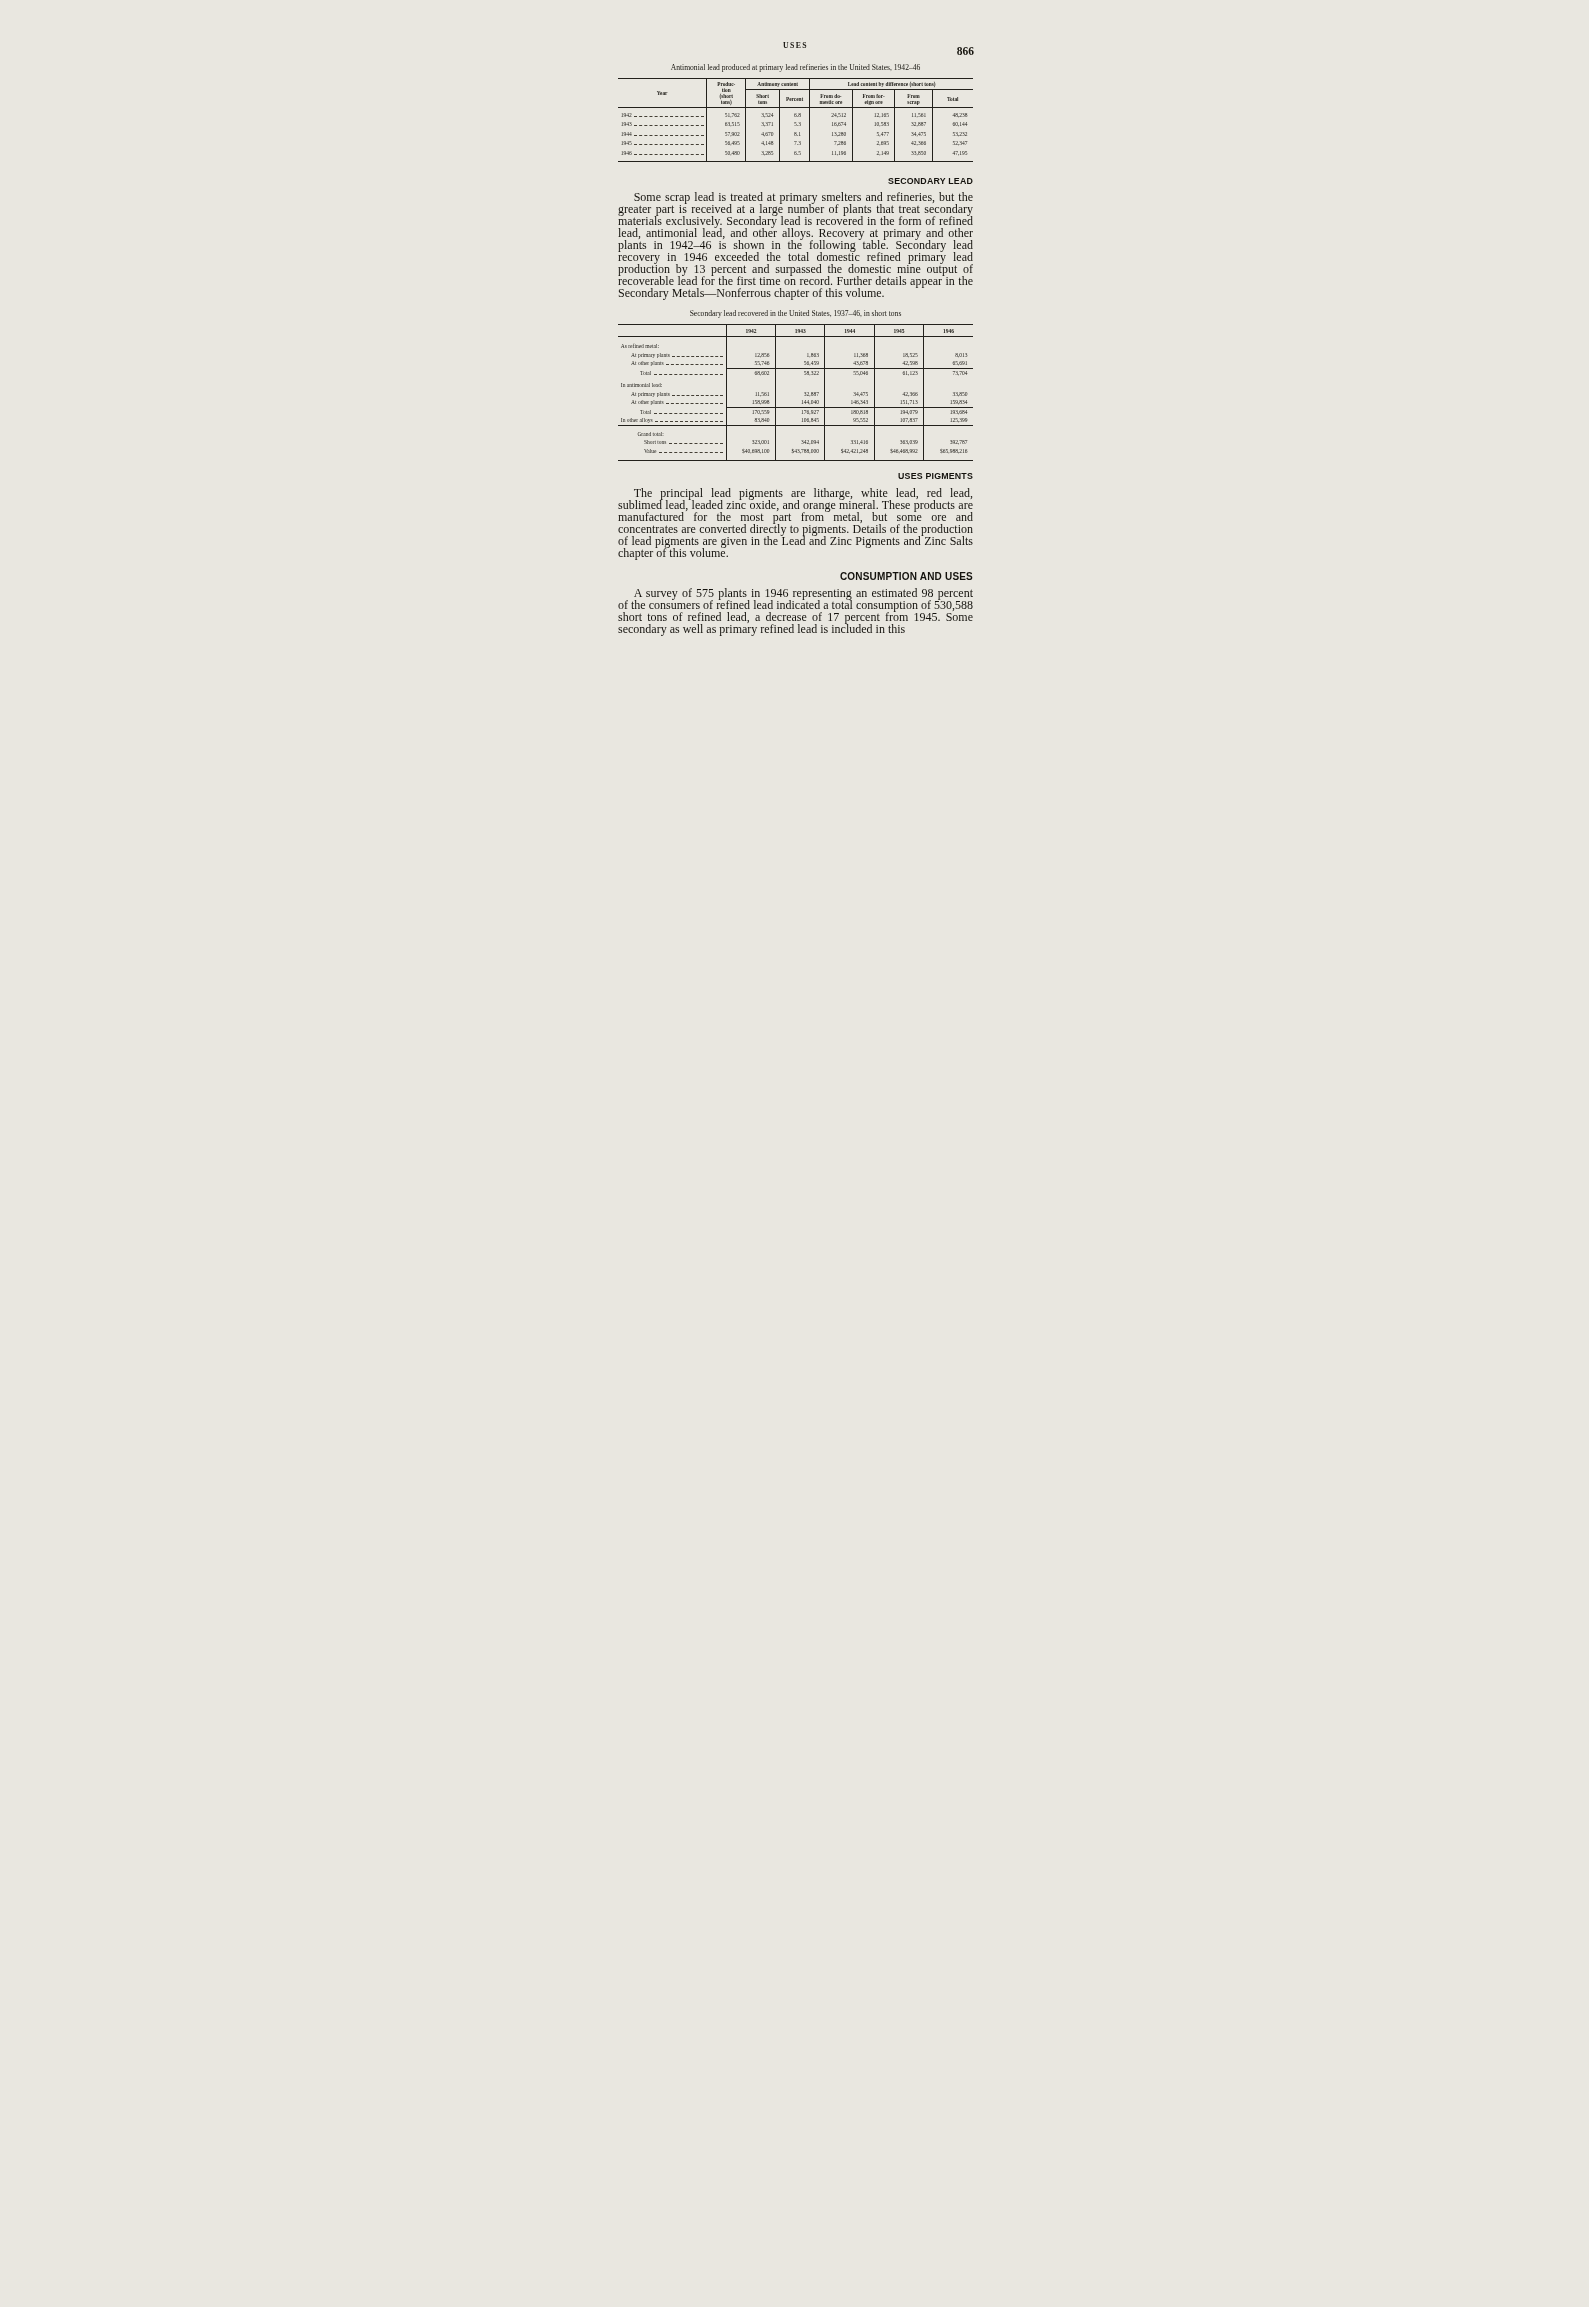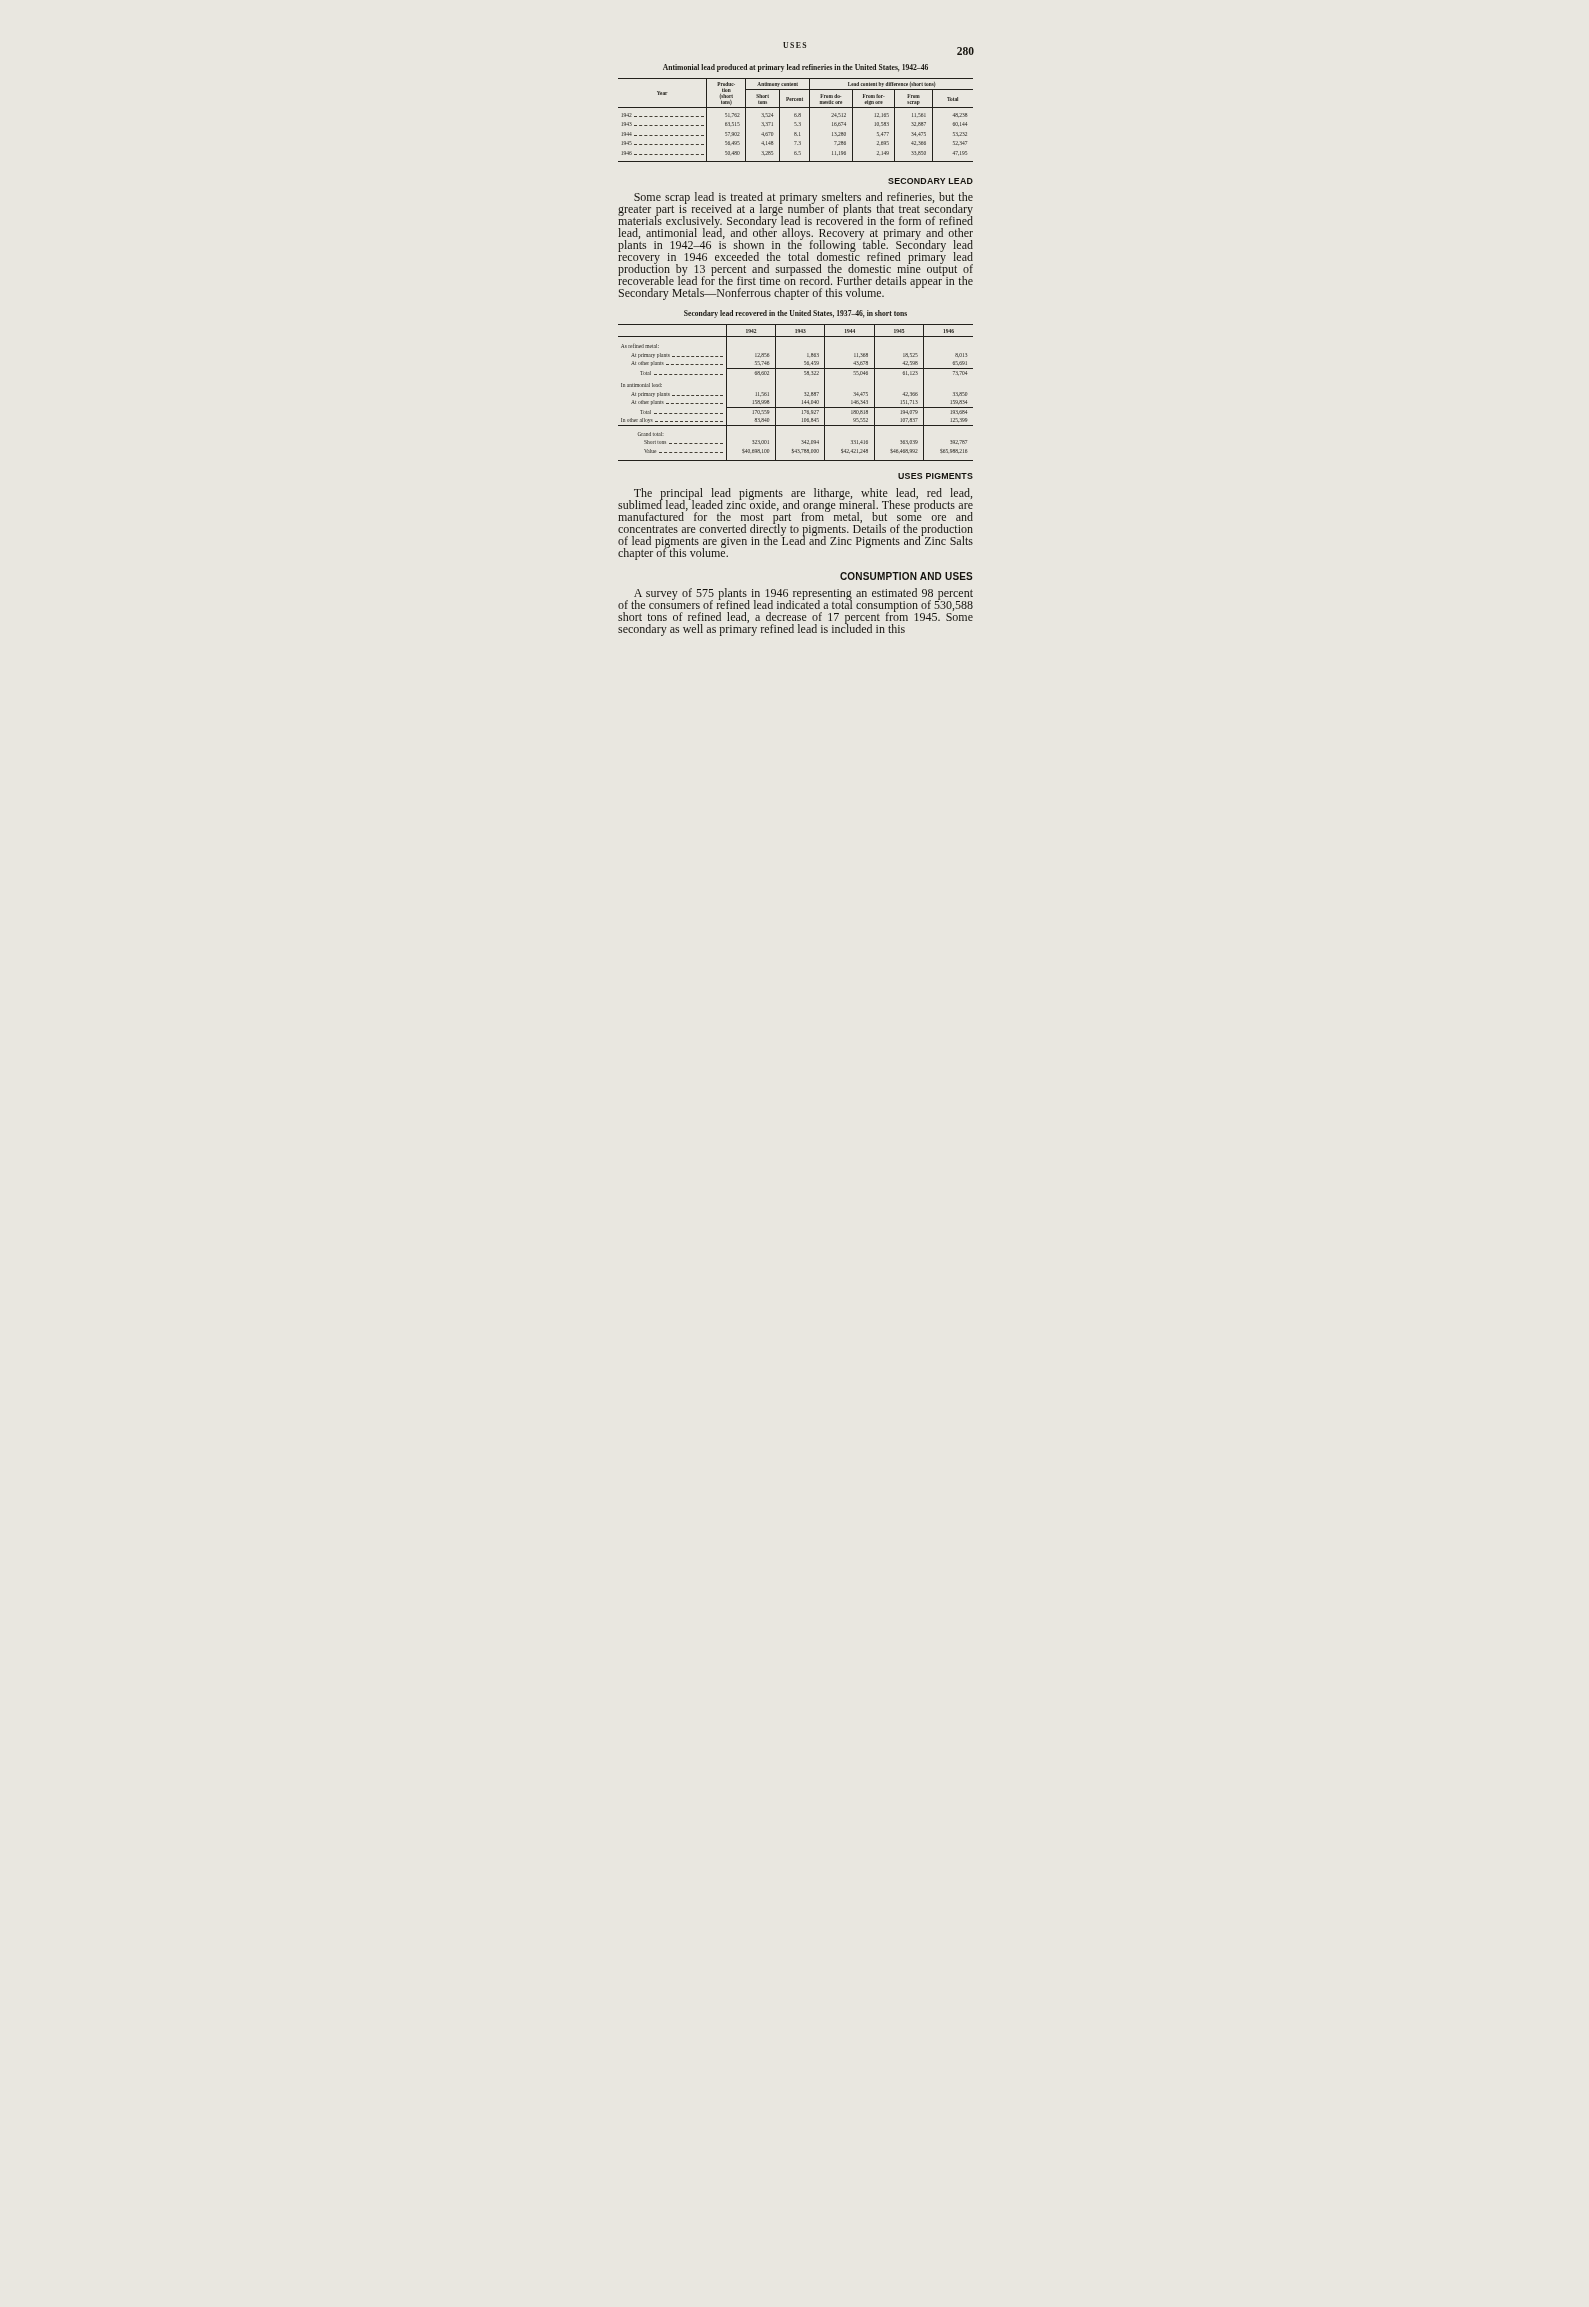--- a/index.html
+++ b/index.html
@@ -13,21 +13,21 @@
     width:461px; min-height:731px; margin:0 auto;
     padding:41px 52px 28px 54px;
     background:#e9e7e0;
   }
   
   .running-head { position:relative; text-align:center; margin-bottom:8.3px; height:14px; }
   .rh-title { font-size:7.8px; font-weight:700; letter-spacing:1.4px; }
   .rh-num { position:absolute; right:-0.9px; bottom:-1.8px; font-size:11.5px; font-weight:700; }
 
   
-  .tbl-title { text-align:center; font-weight:700; font-size:7.6px; margin:4.6px 0 5.5px; }
+  .tbl-title { text-align:center; font-weight:400; font-size:7.6px; margin:4.6px 0 5.5px; }
 
   
   table {
     width:100%; border-collapse:collapse; table-layout:fixed;
     border-top:1.4px solid #23211c; border-bottom:1.4px solid #23211c;
     font-size:5.5px; color:#1b1914;
   }
   th, td { border-left:0.5px solid #23211c; }
   th.nb, td.nb { border-left:none; }
   th {
@@ -75,21 +75,21 @@
   }
   .after-table { margin-top:10px; }
 </style>
 </head>
 <body>
 
 <div class="page">
 
   <div class="running-head">
     <span class="rh-title">USES</span>
-    <span class="rh-num">280</span>
+    <span class="rh-num">866</span>
   </div>
 
   <p class="tbl-title">Antimonial lead produced at primary lead refineries in the United States, 1942–46</p>
 
   <table class="t1">
     <colgroup>
       <col style="width:25%">
         <col style="width:11%">
         <col style="width:9.5%">
         <col style="width:8.5%">

